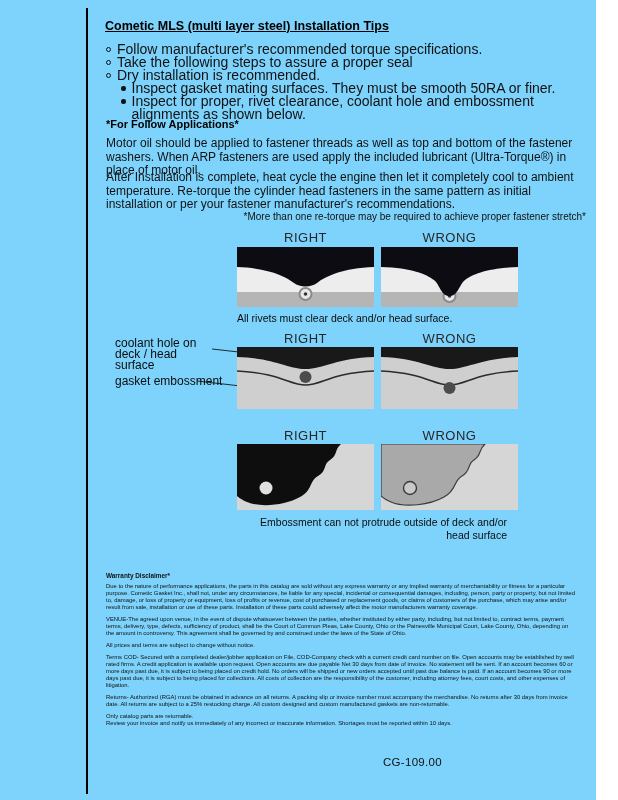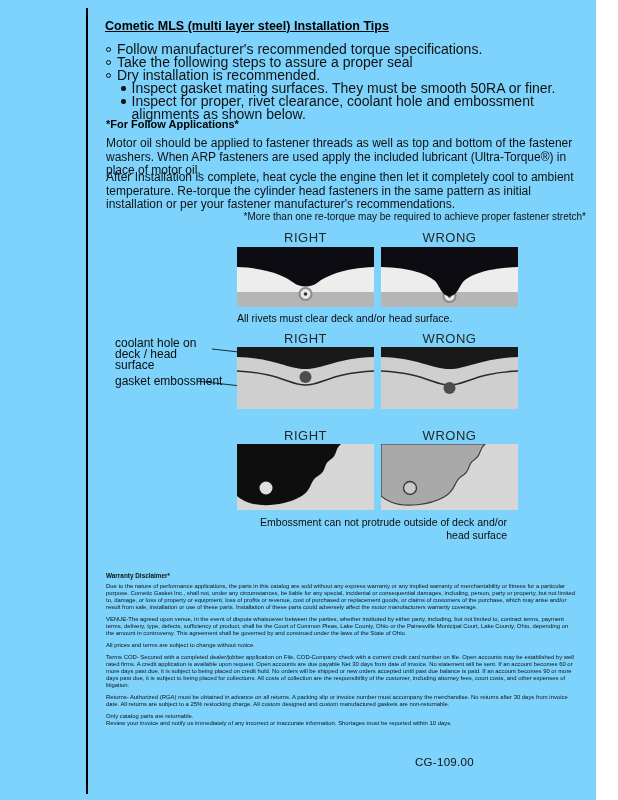--- a/index.html
+++ b/index.html
@@ -38,21 +38,21 @@
   .ptr-label { position:absolute; font-size:12px; line-height:11px; color:#0c0c0c; }
   .lbl-coolant { left:115px; top:110px; width:98px; }
   .lbl-emboss  { left:115px; top:148px; }
   .ptr-lines { position:absolute; left:115px; top:333px; top:105px; width:175px; height:70px; pointer-events:none; }
 
   .disclaimer { position:absolute; left:106px; top:572px; width:470px; font-size:5.9px; line-height:7px; color:#111; }
   .disclaimer .dh { font-size:6.4px; font-weight:bold; margin-bottom:4px; }
   .disclaimer p { margin-bottom:5px; }
   .disclaimer p.tight { margin-bottom:0; }
 
-  .footer-code { position:absolute; left:383px; top:756px; font-size:11.5px; letter-spacing:0.3px; color:#111;margin-left:32px; }
+  .footer-code { position:absolute; left:383px; top:756px; font-size:11.5px; letter-spacing:0.3px; color:#111; }
 </style>
 </head>
 <body>
 
 <div class="page">
 
   <div class="rule-left"></div>
 
   <h1 class="title">Cometic MLS (multi layer steel) Installation Tips</h1>
 

